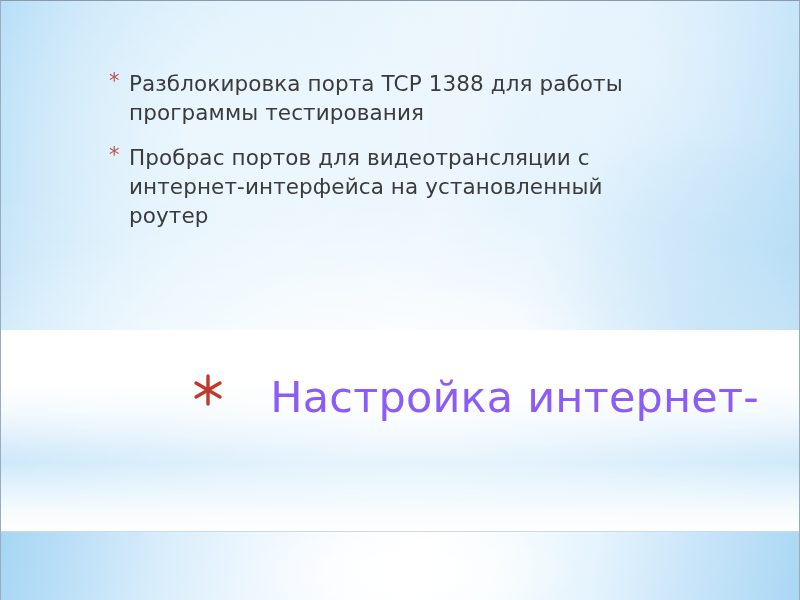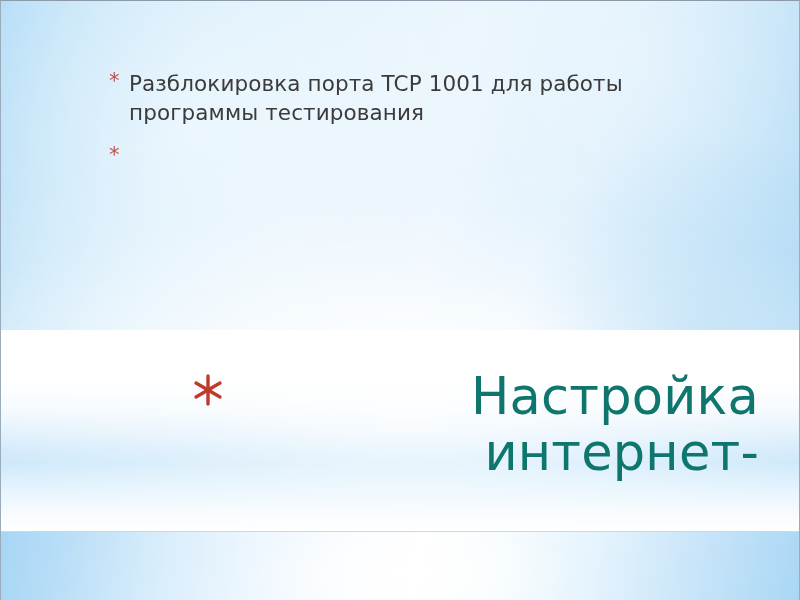--- a/index.html
+++ b/index.html
@@ -173,22 +173,22 @@
   }
   .title-star {
     position: absolute;
     left: 0;
     top: 4px;
     width: 34px;
     height: 34px;
   }
   .title-text {
     display: inline;
-    color: #0f766e;
-    font-size: 51px;
+    color: #8b5cf6;
+    font-size: 43px;
     line-height: 56px;
     font-weight: normal;
     letter-spacing: 0.2px;
   }
   .title-line {
     display: block;
   }
 </style>
 </head>
 <body>
@@ -198,25 +198,26 @@
   <div class="upper-panel">
     <div class="streak streak-a"></div>
     <div class="streak streak-b"></div>
     <div class="streak streak-d"></div>
     <div class="streak streak-c"></div>
 
     <div class="bullet-list">
 
       <div class="bullet-item">
         <span class="bullet-mark">*</span>
-        <span>Разблокировка порта TCP 1001 для работы программы тестирования</span>
+        <span>Разблокировка порта TCP 1388 для работы программы тестирования</span>
       </div>
 
       <div class="bullet-item">
         <span class="bullet-mark">*</span>
+        <span>Пробрас портов для видеотрансляции с интернет-интерфейса на установленный роутер</span>
       </div>
 
     </div>
   </div>
 
   <div class="mid-panel">
     <div class="mid-sheen"></div>
   </div>
 
   <div class="title-block">

